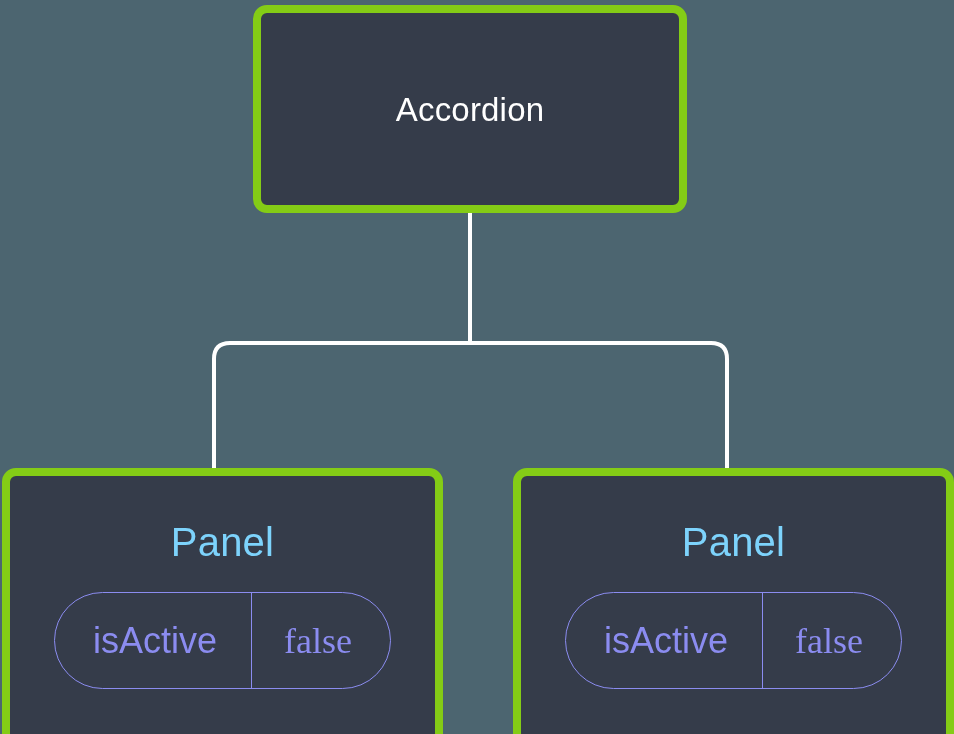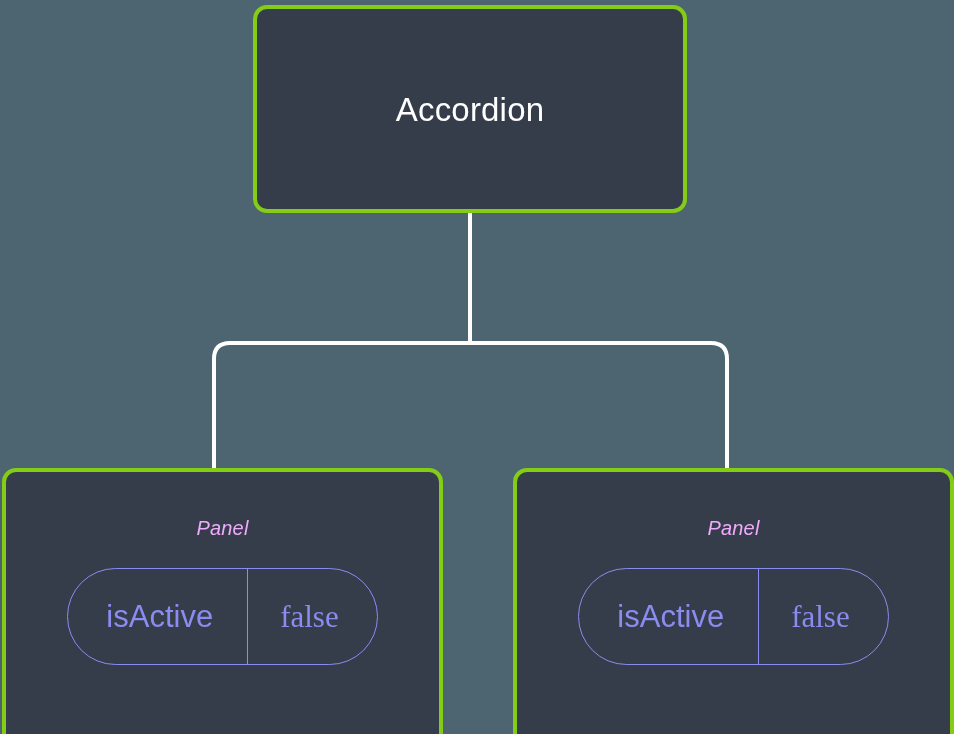--- a/index.html
+++ b/index.html
@@ -28,21 +28,21 @@
     top: 0;
     width: 954px;
     height: 734px;
     pointer-events: none;
   }
 
   
   .node {
     position: absolute;
     background: #353c4a;
-    border: 4px solid #84cc16;
+    border: 8px solid #84cc16;
     border-radius: 14px;
     box-sizing: border-box;
     z-index: 2;
   }
 
   .node-root {
     left: 253px;
     top: 5px;
     width: 434px;
     height: 208px;
@@ -65,47 +65,46 @@
     height: 280px;
     display: flex;
     flex-direction: column;
     align-items: center;
     padding-top: 46px;
   }
   .node-child-left  { left: 2px;   }
   .node-child-right { left: 513px; }
 
   .node-title {
-    color: #f0abfc;
-    font-size: 20px;
+    color: #7dd3fc;
+    font-size: 40px;
     font-weight: 400;
     line-height: 1;
     letter-spacing: 0.2px;
-    font-style: italic;
   }
 
   
   .prop-pill {
     margin-top: 30px;
     height: 97px;
     display: flex;
     align-items: stretch;
     border: 1.6px solid #8b8cf0;
     border-radius: 999px;
     box-sizing: border-box;
     background: transparent;
   }
 
   .prop-key,
   .prop-value {
     display: flex;
     align-items: center;
     justify-content: center;
     color: #8b8cf0;
-    font-size: 31px;
+    font-size: 36px;
     font-weight: 400;
     line-height: 1;
     box-sizing: border-box;
   }
 
   .prop-key {
     padding: 0 34px 0 38px;
   }
 
   .prop-value {

